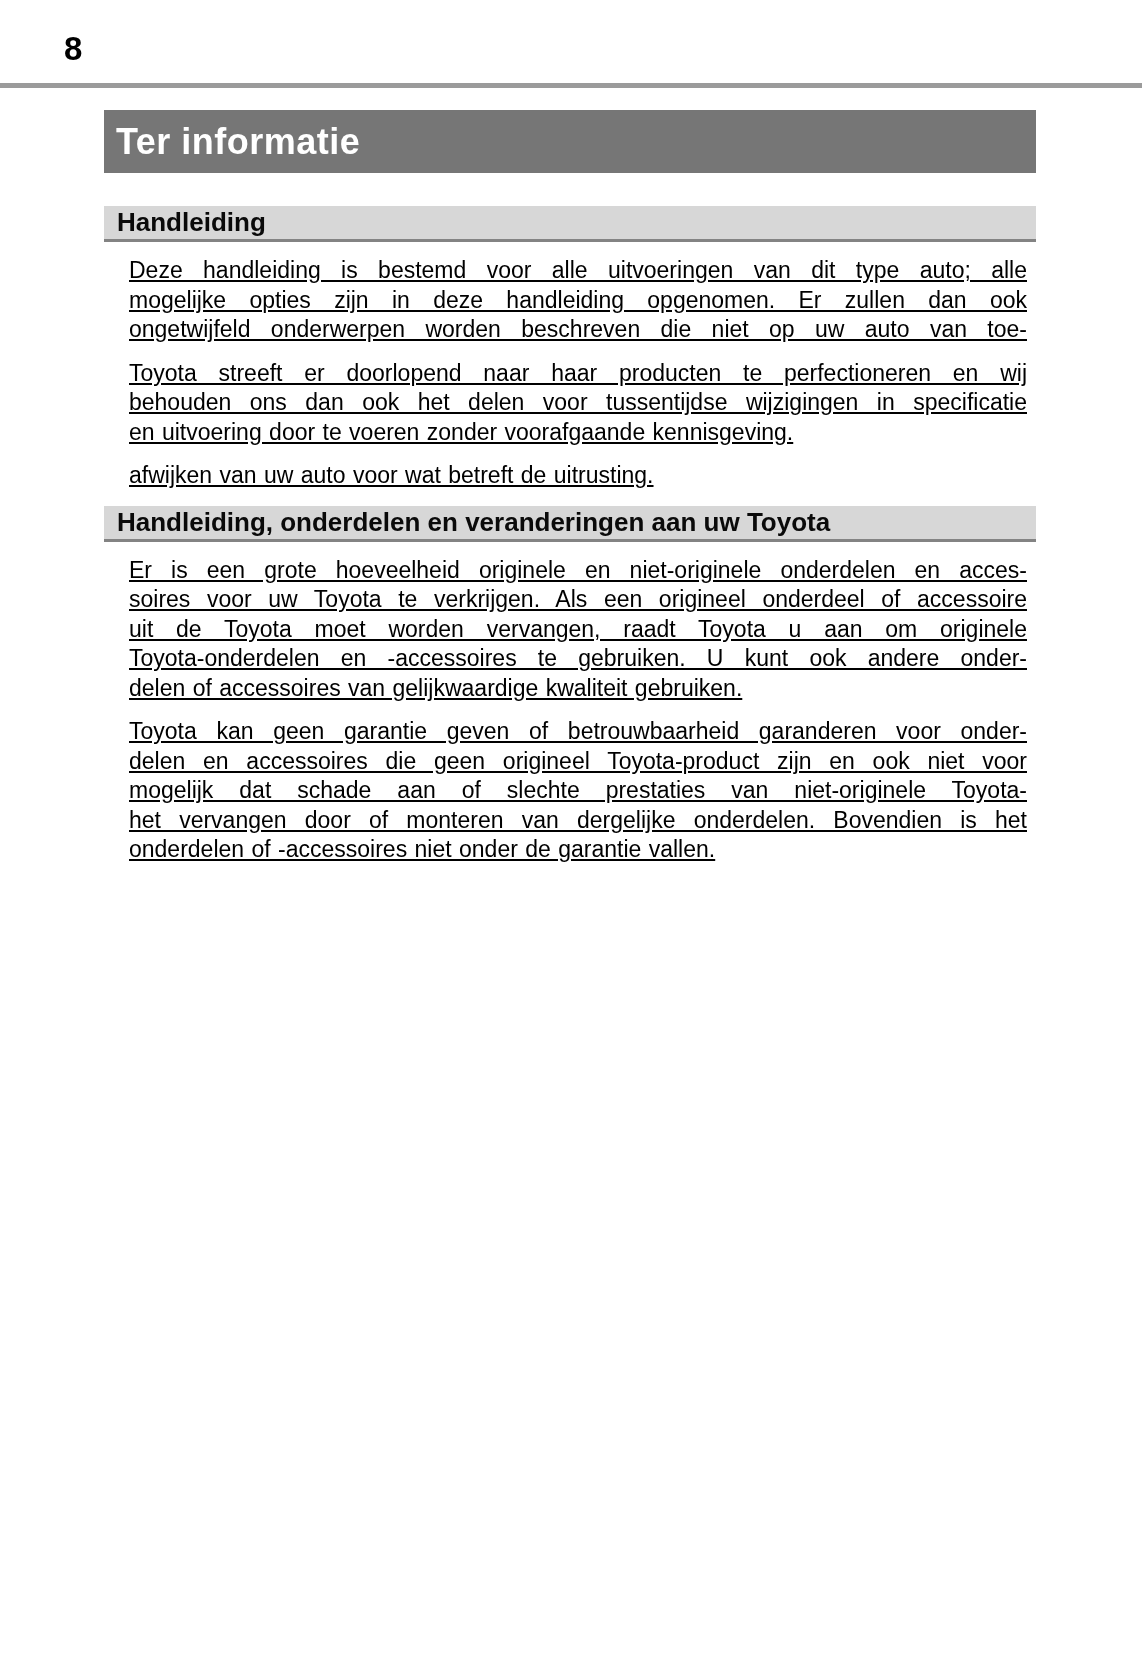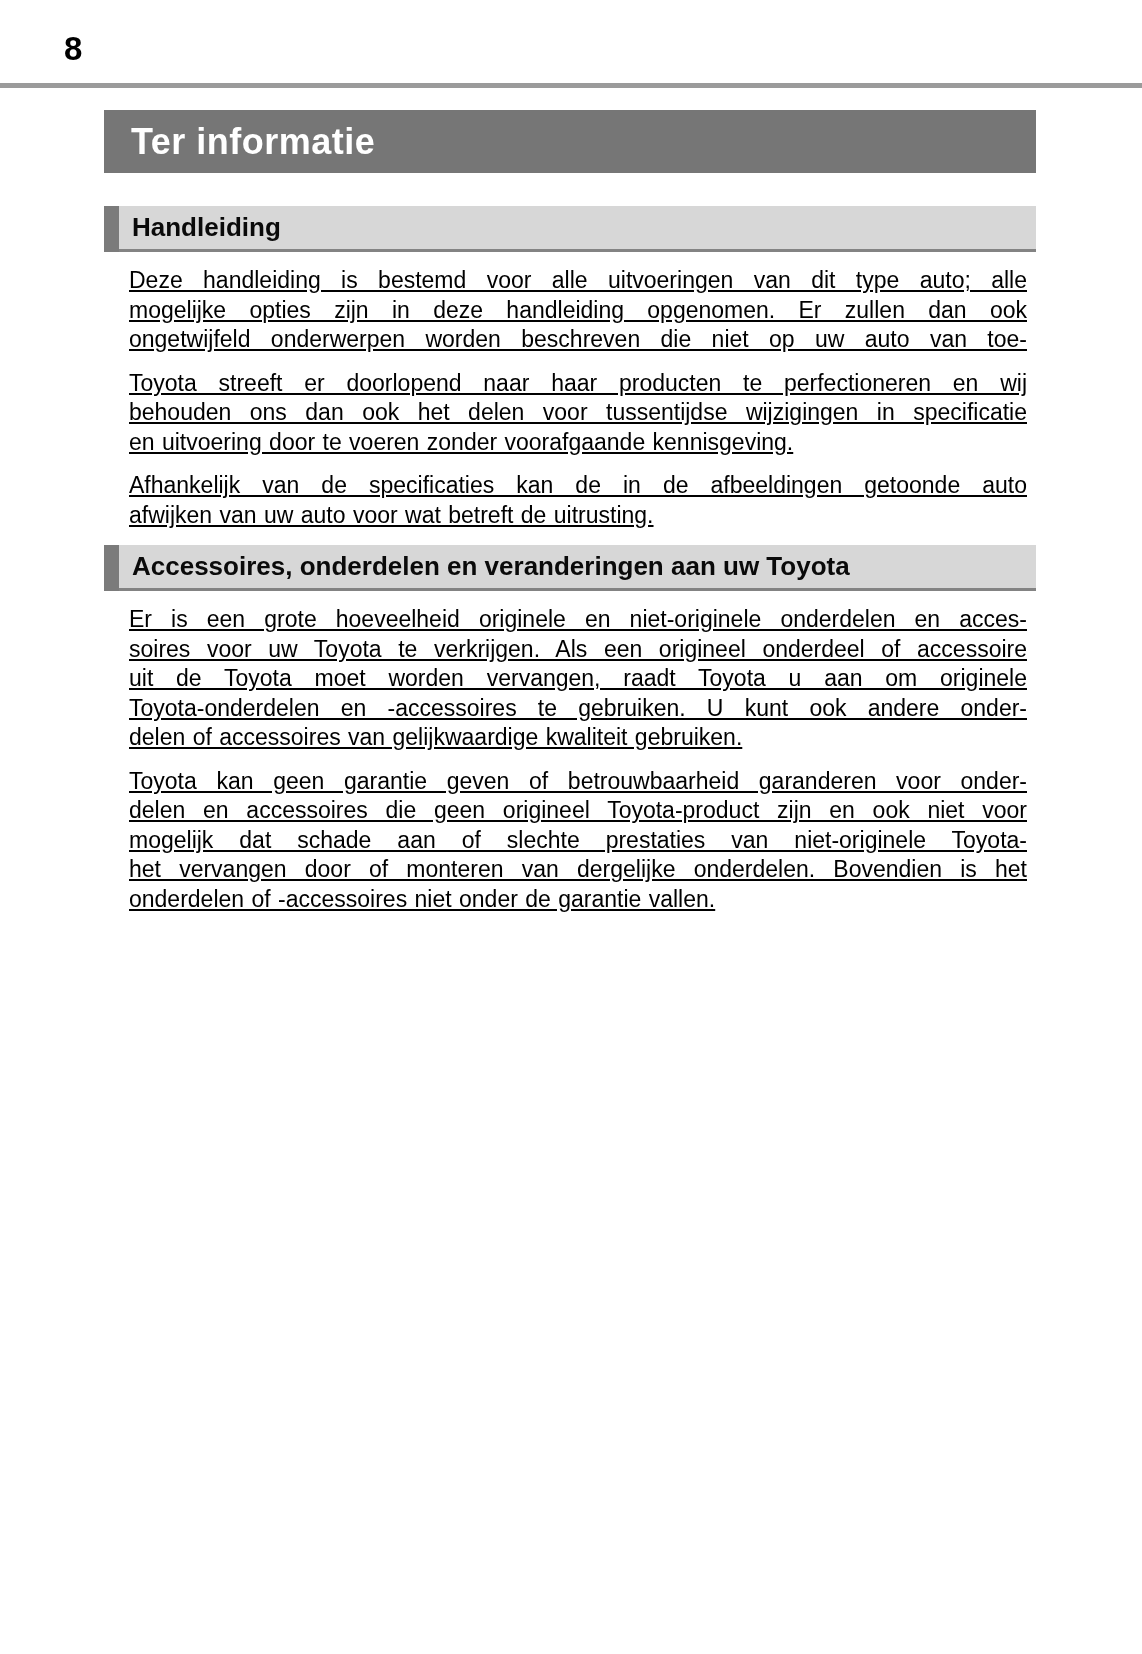--- a/index.html
+++ b/index.html
@@ -32,34 +32,35 @@
     position: absolute;
     left: 104px;
     top: 110px;
     width: 932px;
   }
   .chapter-banner {
     height: 63px;
     background: #767676;
     display: flex;
     align-items: center;
-    padding-left: 27px;
+    padding-left: 12px;
     box-sizing: border-box;
   }
   .chapter-banner .chapter-title {
     color: #ffffff;
     font-weight: bold;
     font-size: 36px;
     letter-spacing: 0.5px;
   }
   .section { margin: 0; }
   .section-bar {
     display: flex;
-    height: 46px;
+    height: 36px;
     margin-top: 15px;
+    flex-direction: column;
   }
   .section:first-child .section-bar { margin-top: 33px; }
   .section-accent {
     width: 15px;
     background: #7b7b7b;
   }
   .section-label-wrap {
     flex: 1;
     background: #d7d7d7;
     border-bottom: 3px solid #838383;
@@ -112,29 +113,28 @@
           <div class="line">Deze handleiding is bestemd voor alle uitvoeringen van dit type auto; alle</div>
           <div class="line">mogelijke opties zijn in deze handleiding opgenomen. Er zullen dan ook</div>
           <div class="line">ongetwijfeld onderwerpen worden beschreven die niet op uw auto van toe-</div>
         </div>
         <div class="para">
           <div class="line">Toyota streeft er doorlopend naar haar producten te perfectioneren en wij</div>
           <div class="line">behouden ons dan ook het delen voor tussentijdse wijzigingen in specificatie</div>
           <div class="line last">en uitvoering door te voeren zonder voorafgaande kennisgeving.</div>
         </div>
         <div class="para">
-          <div class="line">Afhankelijk van de specificaties kan de in de afbeeldingen getoonde auto</div>
           <div class="line last">afwijken van uw auto voor wat betreft de uitrusting.</div>
         </div>
       </div>
       <div class="section">
         <div class="section-bar">
           <div class="section-accent"></div>
           <div class="section-label-wrap">
-            <span class="section-heading">Accessoires, onderdelen en veranderingen aan uw Toyota</span>
+            <span class="section-heading">Handleiding, onderdelen en veranderingen aan uw Toyota</span>
           </div>
         </div>
         <div class="para">
           <div class="line">Er is een grote hoeveelheid originele en niet-originele onderdelen en acces-</div>
           <div class="line">soires voor uw Toyota te verkrijgen. Als een origineel onderdeel of accessoire</div>
           <div class="line">uit de Toyota moet worden vervangen, raadt Toyota u aan om originele</div>
           <div class="line">Toyota-onderdelen en -accessoires te gebruiken. U kunt ook andere onder-</div>
           <div class="line last">delen of accessoires van gelijkwaardige kwaliteit gebruiken.</div>
         </div>
         <div class="para">

